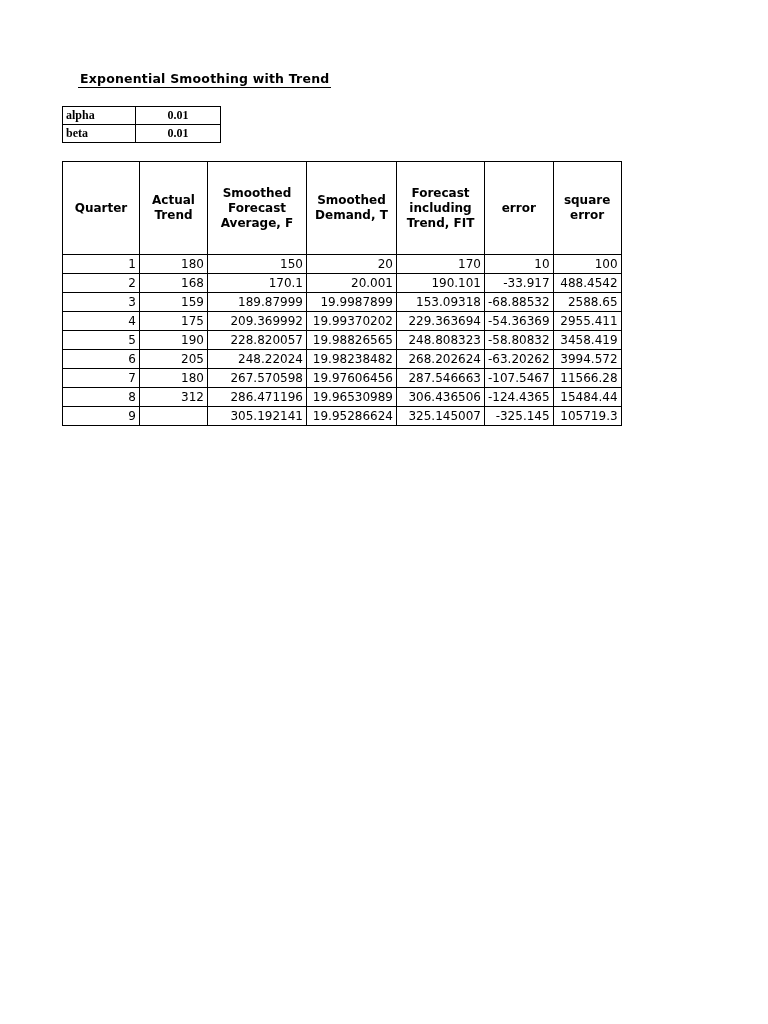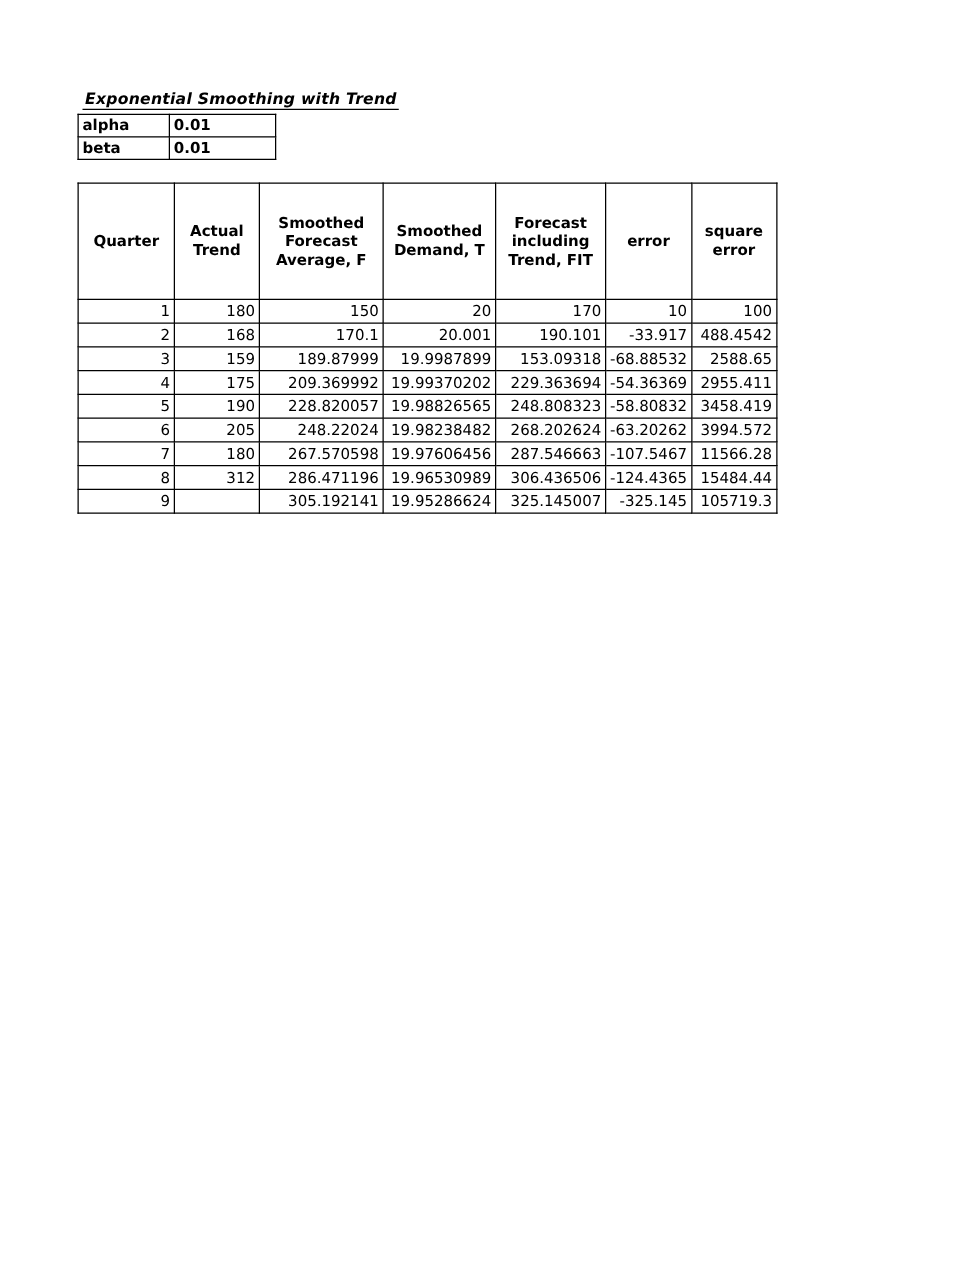--- a/index.html
+++ b/index.html
@@ -20,46 +20,46 @@
     left: 62px;
     top: 68px;
   }
   .doc-title {
     font-size: 12.5px;
     font-weight: bold;
     letter-spacing: 0.2px;
     border-bottom: 1.5px solid #000;
     display: inline-block;
     padding: 0 2px 1px 2px;
-    margin: 0 0 2px 4px;
+    margin: 0 0 2px 16px;
     line-height: 15px;
-    font-style: italic;
   }
   table {
     border-collapse: collapse;
     font-size: 12px;
   }
   .params {
-    margin-top: 1px;
+    margin-top: 16px;
+    font-family: Liberation Serif, serif;
   }
   .params td {
     border: 1px solid #000;
     height: 17px;
     line-height: 17px;
     padding: 0 3px;
     font-weight: bold;
     font-size: 12px;
   }
   .params td.label {
     width: 66px;
     text-align: left;
   }
   .params td.value {
     width: 78px;
-    text-align: left;
+    text-align: center;
   }
   .data-wrap {
     margin-top: 18px;
   }
   table.data {
     border-collapse: collapse;
     table-layout: fixed;
   }
   table.data th,
   table.data td {

